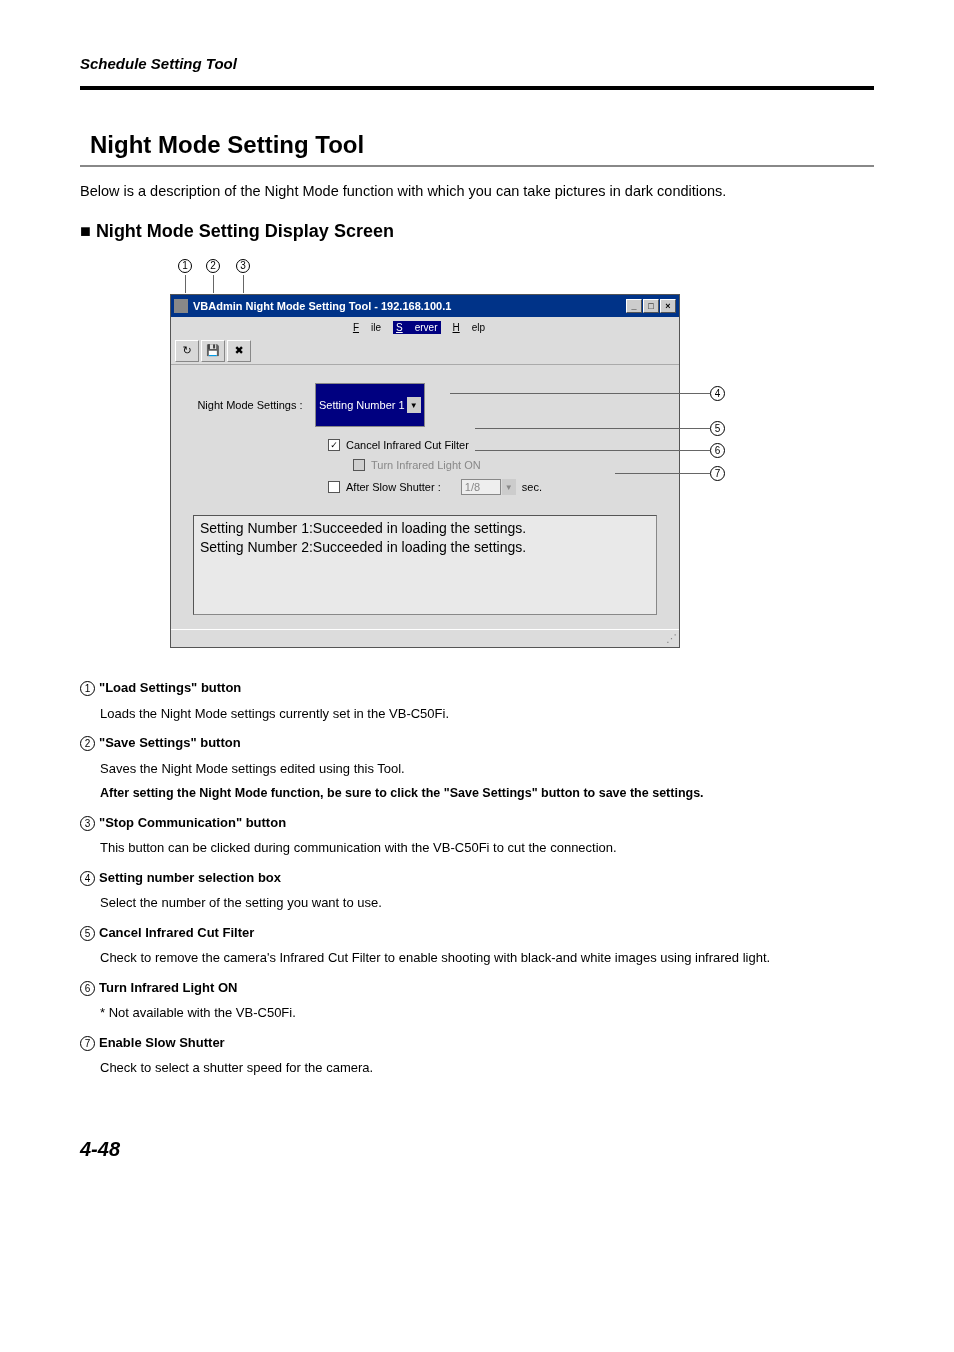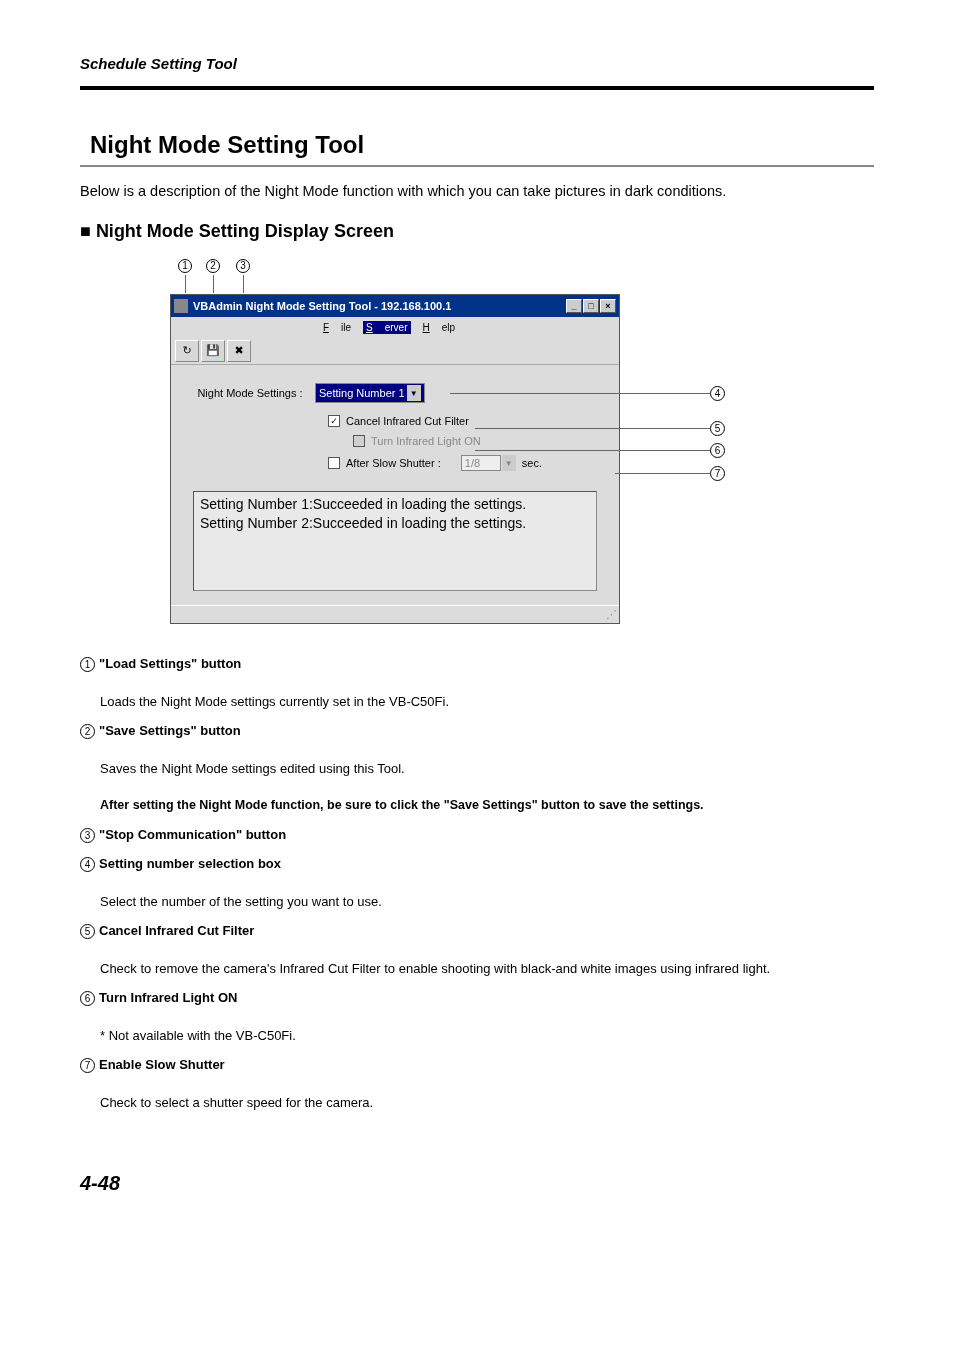--- a/index.html
+++ b/index.html
@@ -67,21 +67,21 @@
       font-size: 10px;
       background: #fff;
     }
     .marker-top .line {
       width: 1px;
       height: 18px;
       background: #666;
       margin: 2px auto 0 auto;
     }
     .window {
-      width: 450px;
+      width: 510px;
       border: 1px solid #555;
       background: #737373;
     }
     .titlebar {
       height: 22px;
       background: #003388;
       color: #fff;
       display: flex;
       align-items: center;
       padding: 0 3px;
@@ -168,21 +168,21 @@
     }
     .row-label {
       width: 122px;
       text-align: center;
       padding-right: 8px;
     }
     .dropdown {
       border: 1px solid #888;
       background: #000080;
       color: #fff;
-      padding: 1px 3px;
+      padding: 13px 3px;
       font-size: 11px;
       display: flex;
       align-items: center;
     }
     .dd-arrow {
       background: #ccc;
       color: #000;
       width: 14px;
       height: 16px;
       display: inline-flex;
@@ -298,21 +298,21 @@
       margin-right: 4px;
       vertical-align: middle;
     }
     .desc-title {
       font-weight: bold;
       font-size: 13px;
     }
     .desc-body {
       margin-left: 20px;
       font-size: 13px;
-      margin-top: 18px;
+      margin-top: 6px;
     }
     .desc-body.ul {
       font-weight: bold;
       font-size: 12.5px;
     }
     .page-num {
       font-size: 20px;
       font-style: italic;
       font-weight: bold;
       margin-top: 60px;
@@ -413,20 +413,21 @@
     <span class="desc-num">1</span><span class="desc-title">"Load Settings" button</span>
     <div class="desc-body">Loads the Night Mode settings currently set in the VB-C50Fi.</div>
   </div>
   <div class="desc-item">
     <span class="desc-num">2</span><span class="desc-title">"Save Settings" button</span>
     <div class="desc-body">Saves the Night Mode settings edited using this Tool.</div>
     <div class="desc-body ul">After setting the Night Mode function, be sure to click the "Save Settings" button to save the settings.</div>
   </div>
   <div class="desc-item">
     <span class="desc-num">3</span><span class="desc-title">"Stop Communication" button</span>
+    <div class="desc-body">This button can be clicked during communication with the VB-C50Fi to cut the connection.</div>
   </div>
   <div class="desc-item">
     <span class="desc-num">4</span><span class="desc-title">Setting number selection box</span>
     <div class="desc-body">Select the number of the setting you want to use.</div>
   </div>
   <div class="desc-item">
     <span class="desc-num">5</span><span class="desc-title">Cancel Infrared Cut Filter</span>
     <div class="desc-body">Check to remove the camera's Infrared Cut Filter to enable shooting with black-and white images using infrared light.</div>
   </div>
   <div class="desc-item">

